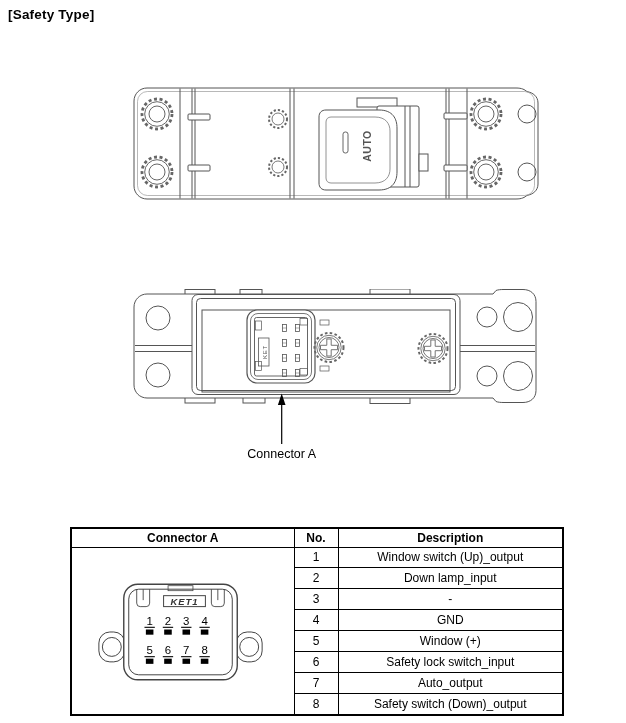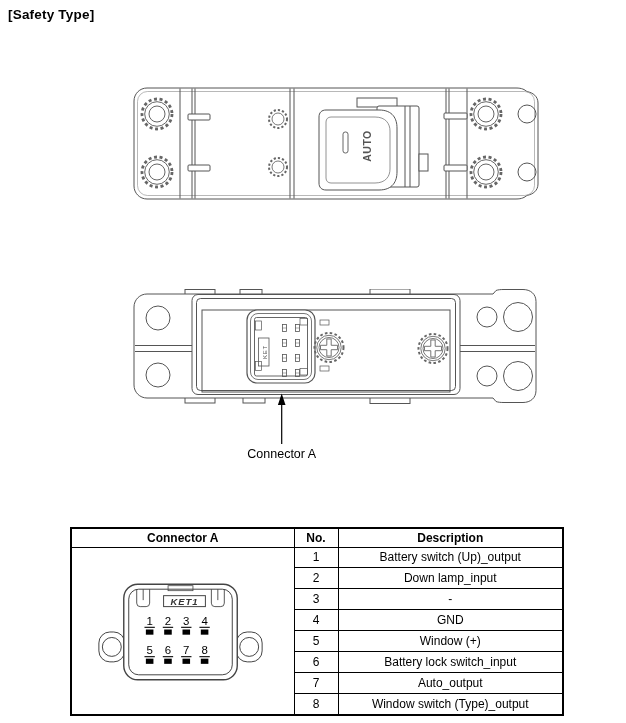--- a/index.html
+++ b/index.html
@@ -235,46 +235,46 @@
                 <line x1="128" y1="108.8" x2="138.4" y2="108.8" stroke="#000" stroke-width="1.1"></line>
                 <rect x="74.2" y="110.8" width="7.6" height="5.2"></rect>
                 <rect x="92.6" y="110.8" width="7.6" height="5.2"></rect>
                 <rect x="111" y="110.8" width="7.6" height="5.2"></rect>
                 <rect x="129.4" y="110.8" width="7.6" height="5.2"></rect>
               </g>
             </g>
           </svg>
         </td>
         <td>1</td>
-        <td>Battery switch (Up)_output</td>
+        <td>Window switch (Up)_output</td>
       </tr>
       <tr>
         <td>2</td>
         <td>Down lamp_input</td>
       </tr>
       <tr>
         <td>3</td>
         <td>-</td>
       </tr>
       <tr>
         <td>4</td>
         <td>GND</td>
       </tr>
       <tr>
         <td>5</td>
         <td>Window (+)</td>
       </tr>
       <tr>
         <td>6</td>
-        <td>Battery lock switch_input</td>
+        <td>Safety lock switch_input</td>
       </tr>
       <tr>
         <td>7</td>
         <td>Auto_output</td>
       </tr>
       <tr>
         <td>8</td>
-        <td>Window switch (Type)_output</td>
+        <td>Safety switch (Down)_output</td>
       </tr>
     </tbody>
   </table>
 
 </div>
 
 </body></html>

